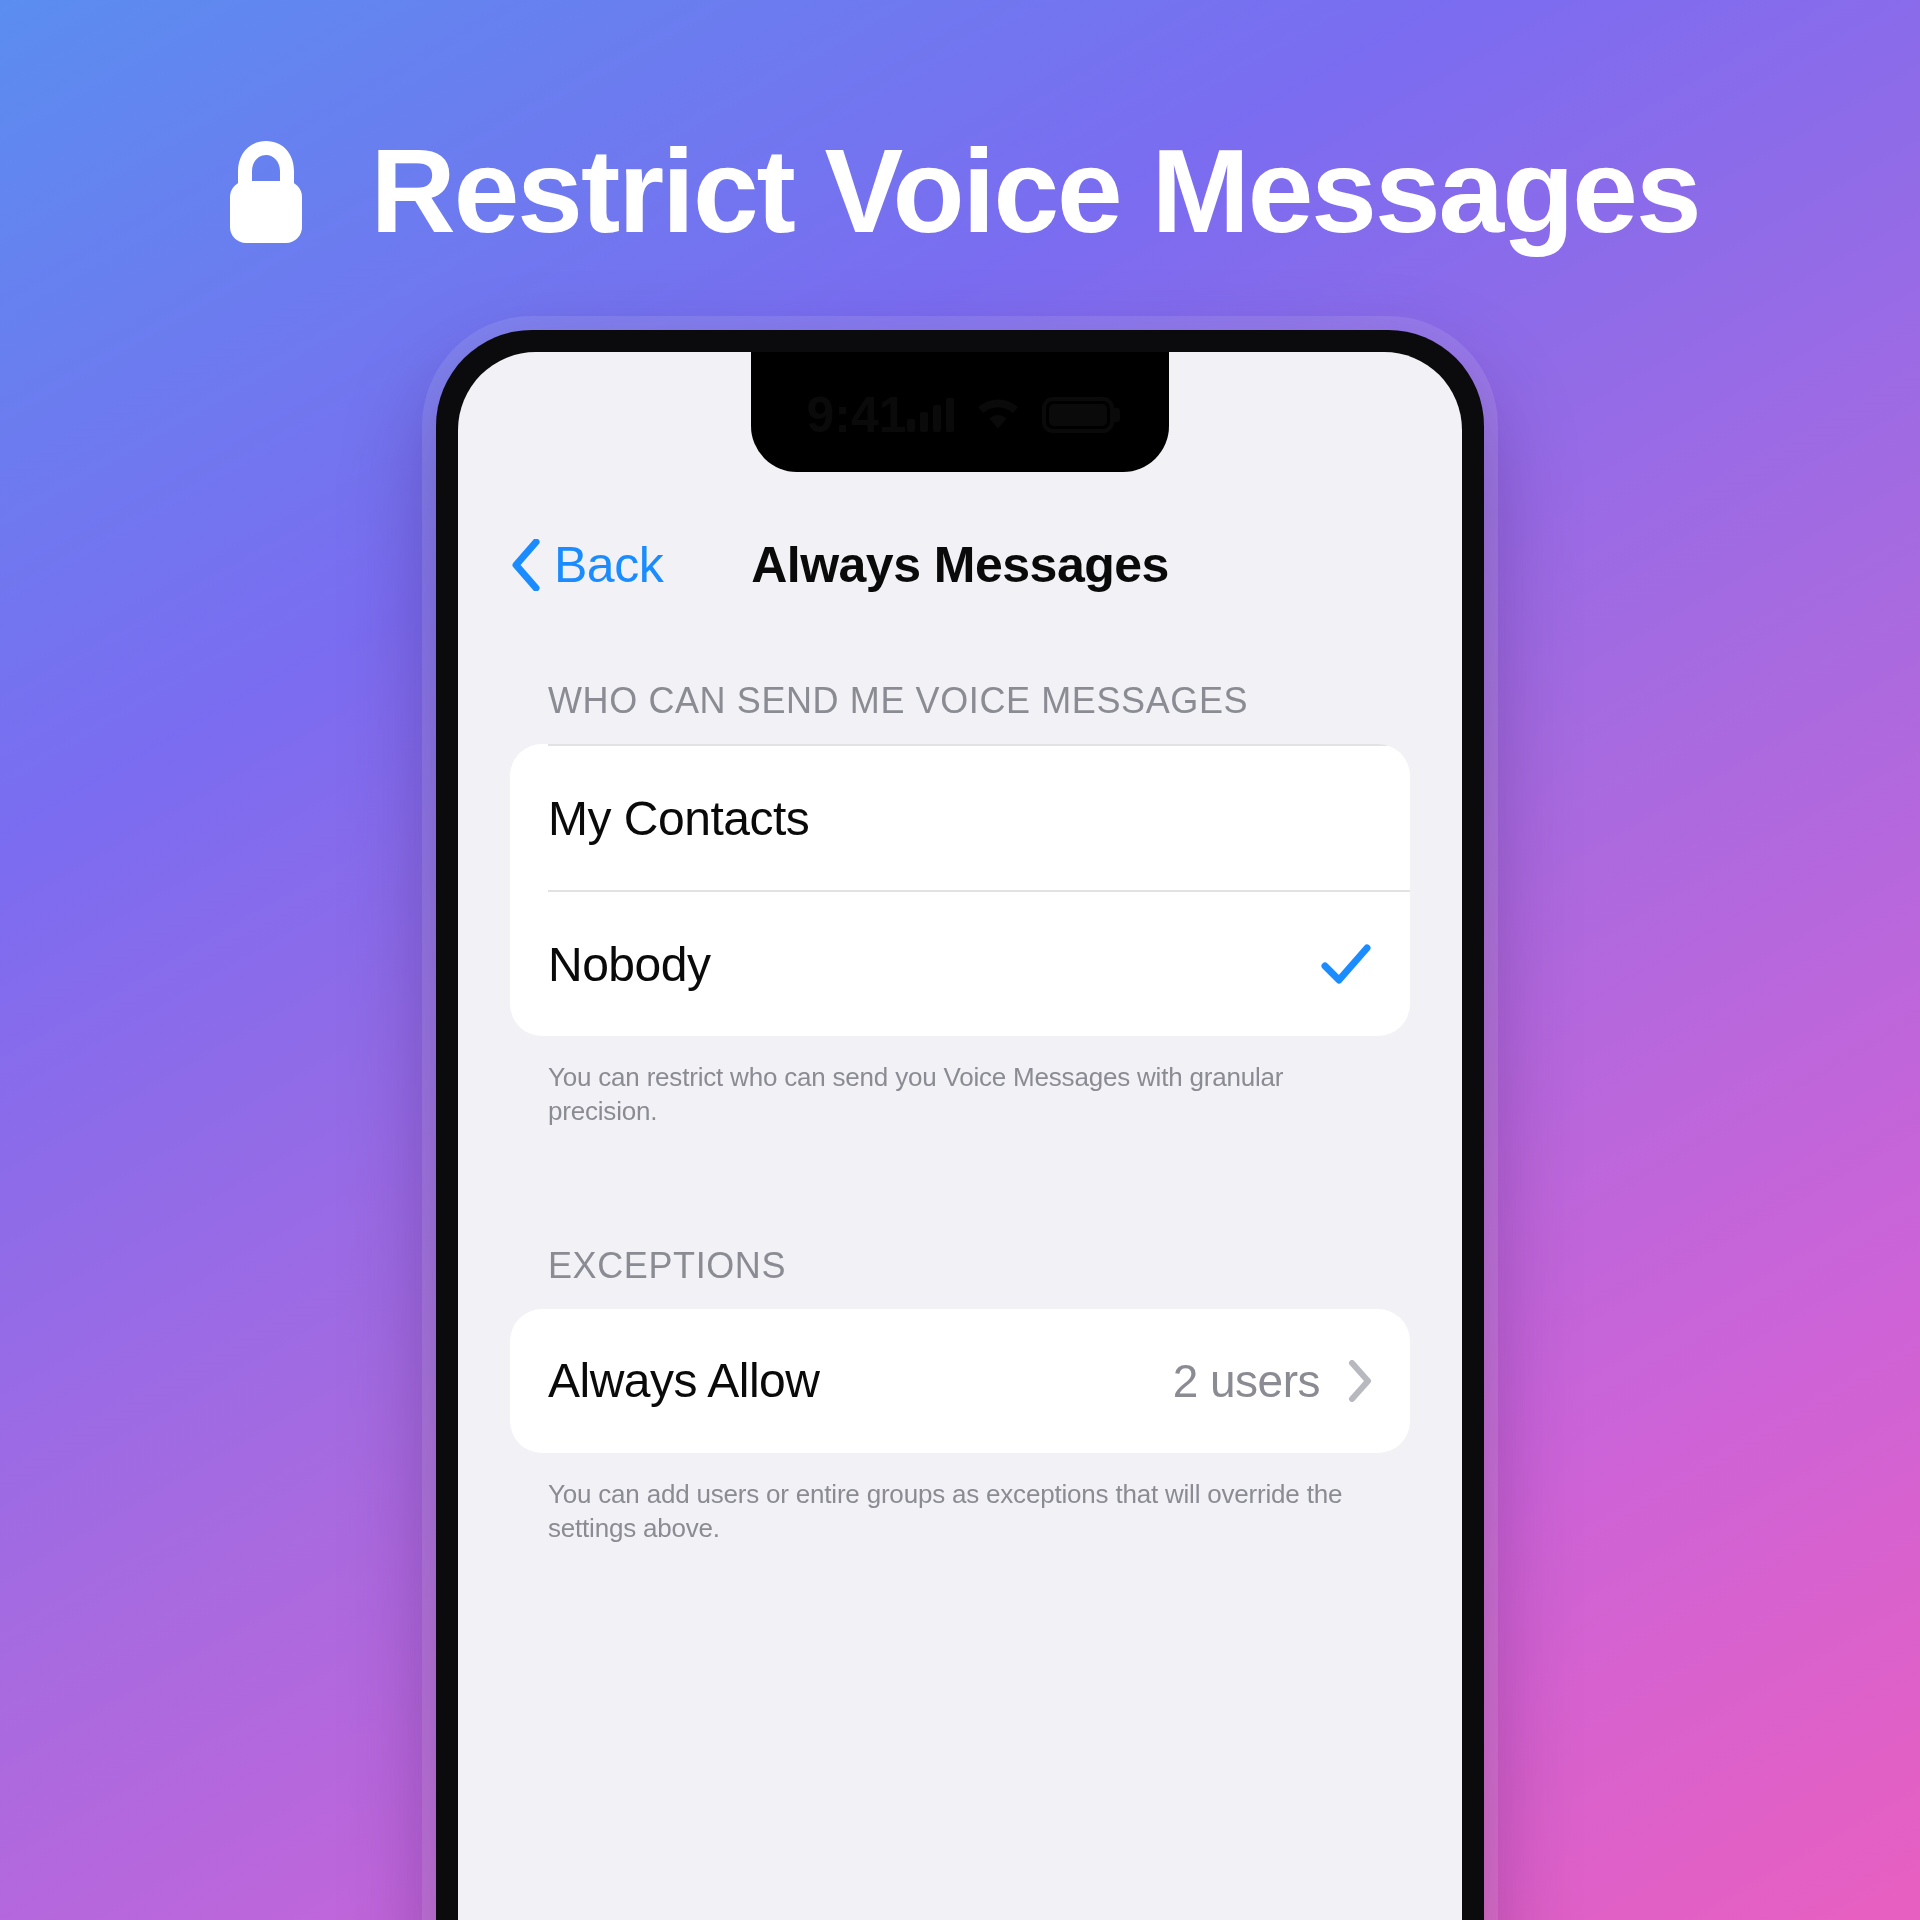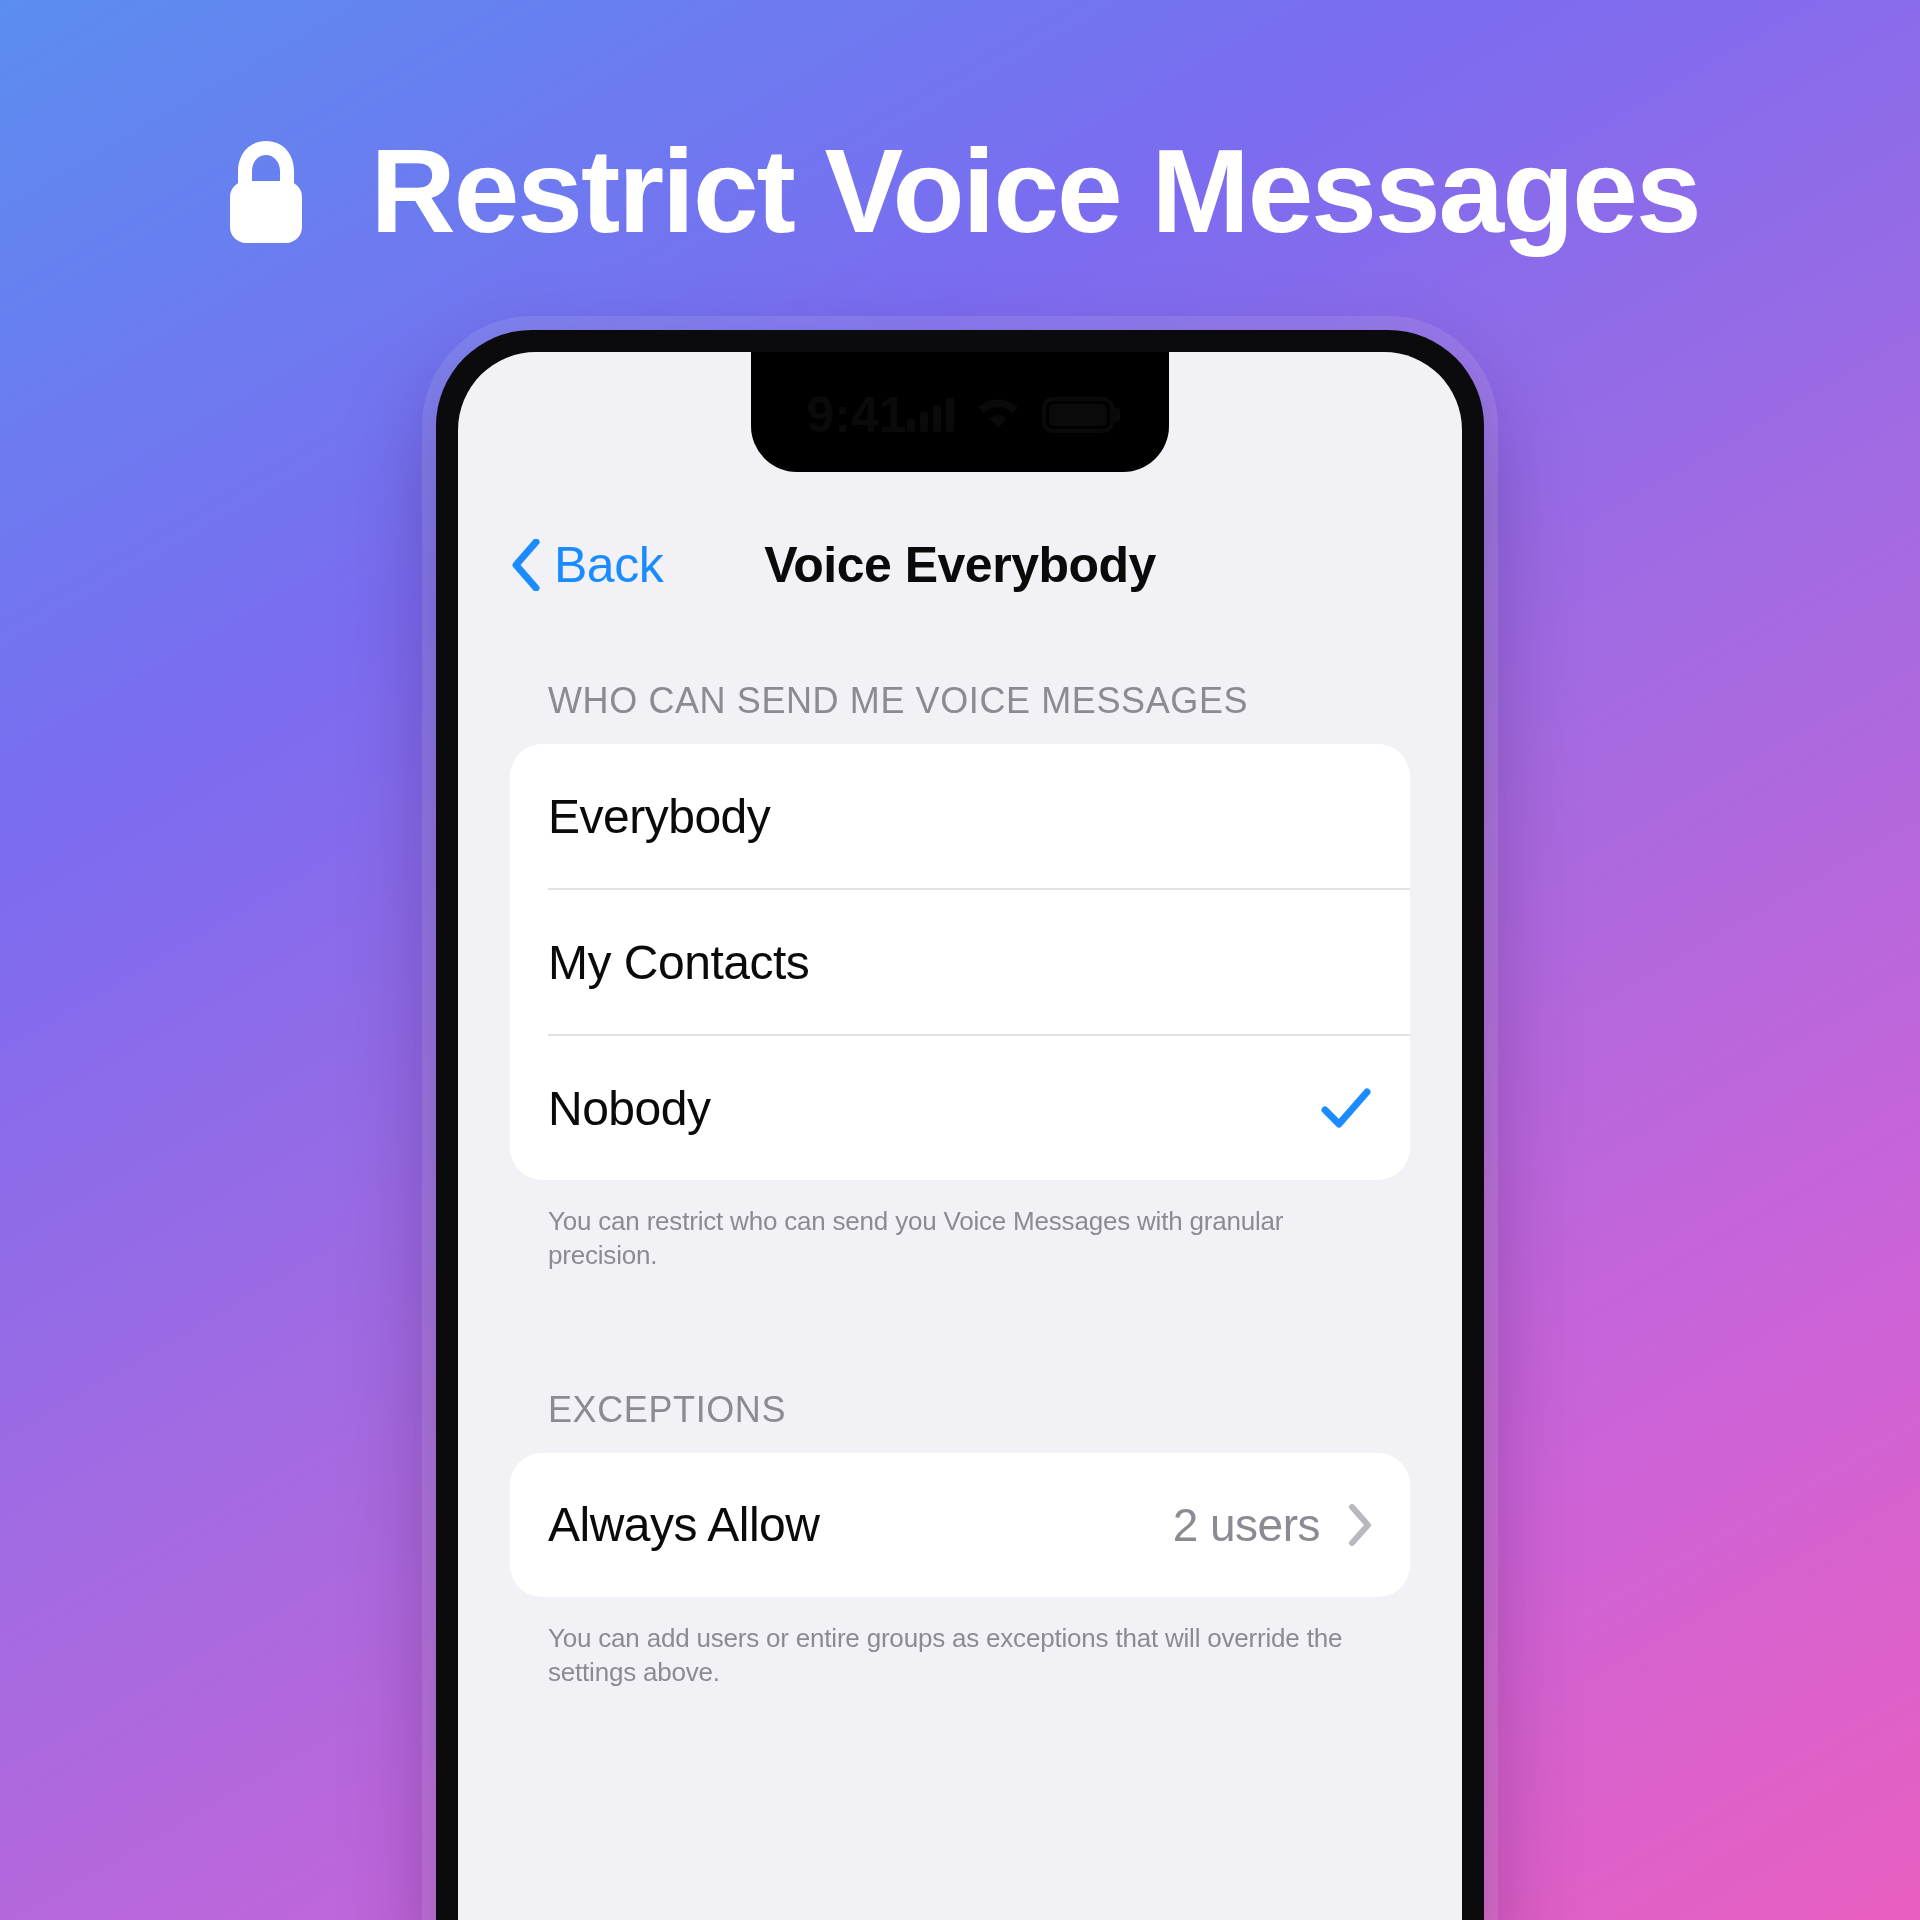--- a/index.html
+++ b/index.html
@@ -189,31 +189,28 @@
       </div>
     </div>
 
     <div class="navbar">
       <div class="back-btn">
         <svg class="chevron-left" viewBox="0 0 30 52">
           <path d="M26 3 L6 26 L26 49" stroke="#1b8cff" stroke-width="7" fill="none" stroke-linecap="round" stroke-linejoin="round"></path>
         </svg>
         <span class="back-label">Back</span>
       </div>
-      <div class="nav-title">Voice Everybody</div>
+      <div class="nav-title">Always Messages</div>
     </div>
 
     <div class="content">
 
       <div class="section-header">WHO CAN SEND ME VOICE MESSAGES</div>
 
       <div class="card">
-        <div class="row">
-          <span class="row-label">Everybody</span>
-        </div>
         <div class="row-sep"></div>
 
         <div class="row">
           <span class="row-label">My Contacts</span>
         </div>
         <div class="row-sep"></div>
 
         <div class="row">
           <span class="row-label">Nobody</span>
           <div class="row-right">

